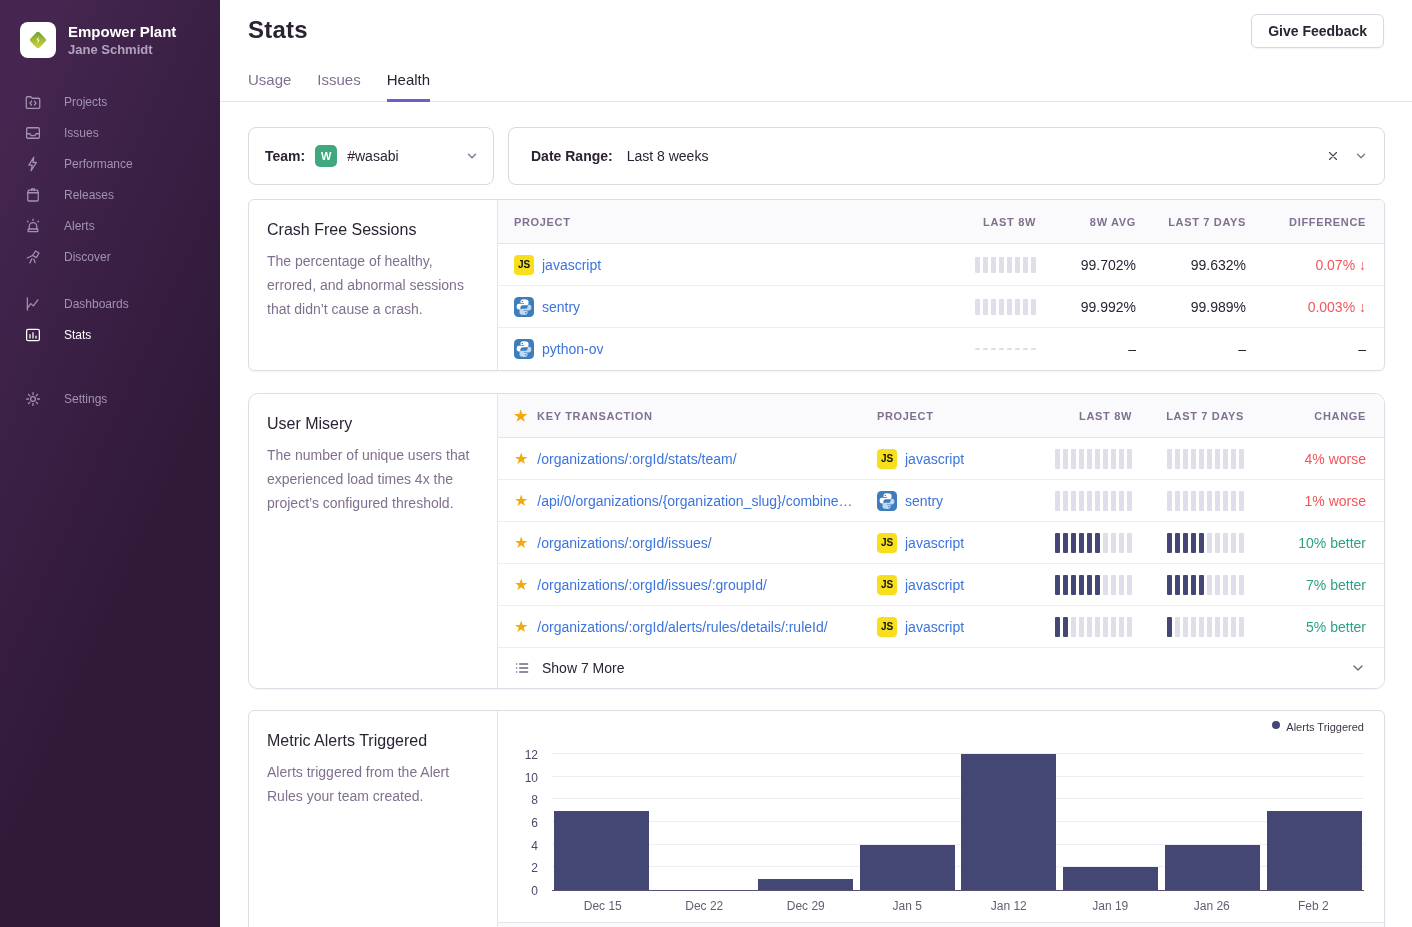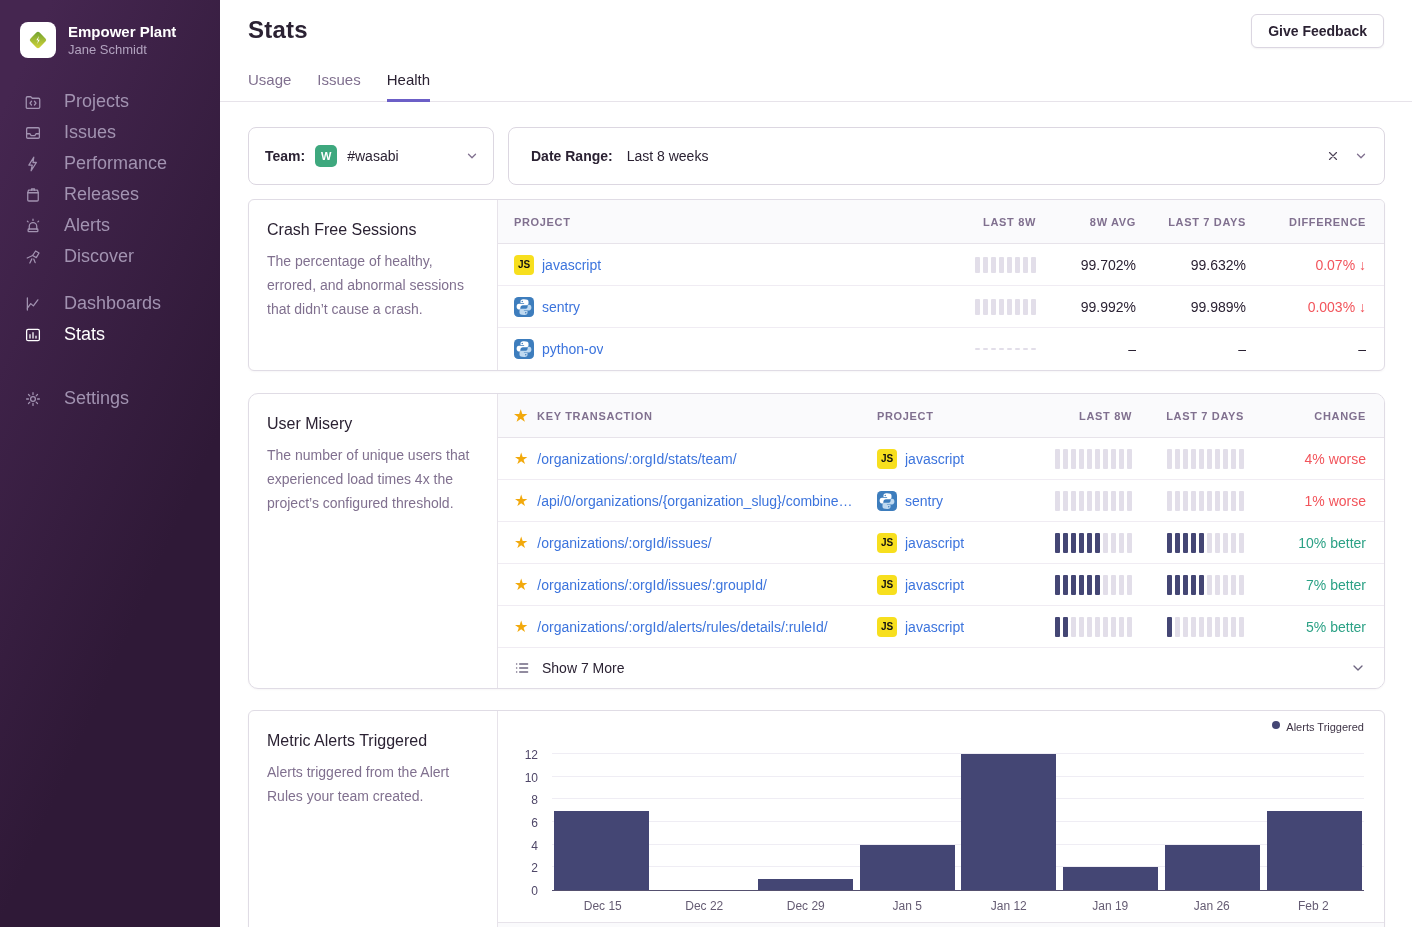--- a/index.html
+++ b/index.html
@@ -5,22 +5,22 @@
   * { box-sizing: border-box; margin: 0; padding: 0; }
   html,body { width:1412px; height:927px; overflow:hidden; }
   body { font-family:"Liberation Sans", sans-serif; background:#fff; color:#2B2233; }
   .app { display:flex; width:1412px; height:927px; }
 
   
   .sidebar { width:220px; flex:0 0 220px; background:linear-gradient(294deg,#2f1937 35%,#452650 92%); color:#A293B1; padding-top:22px; }
   .org { display:flex; align-items:center; gap:12px; padding:0 16px 0 20px; margin-bottom:28px; cursor:pointer; }
   .org-avatar { width:36px; height:36px; background:#fff; border-radius:8px; display:flex; align-items:center; justify-content:center; flex:0 0 36px; }
   .org-name { color:#fff; font-weight:700; font-size:15px; line-height:1.3; }
-  .org-user { color:#B2A3BF; font-size:13px; line-height:1.3; }
-  .nav-item { display:flex; align-items:center; gap:22px; height:31px; padding-left:24px; font-size:18px; cursor:pointer; }
+  .org-user { color:#B2A3BF; font-size:13px; line-height:1.3;font-weight:bold; }
+  .nav-item { display:flex; align-items:center; gap:22px; height:31px; padding-left:24px; font-size:12px; cursor:pointer; }
   .nav-item svg { flex:0 0 18px; }
   .nav-item.active { color:#fff; }
   .nav-gap-sm { height:16px; } .nav-gap-lg { height:33px; }
 
   
   .main { flex:1; display:flex; flex-direction:column; position:relative; min-width:0; }
   .page-header { padding:16px 28px 0 28px; position:relative; }
   .page-title { font-size:24px; font-weight:700; color:#2B2233; letter-spacing:.2px; }
   .feedback-btn { position:absolute; top:14px; right:28px; background:#fff; border:1px solid #DBD6E1; border-radius:6px; padding:8px 16px; font-family:Liberation Sans, sans-serif; font-size:14px; font-weight:700; color:#2B2233; cursor:pointer; box-shadow:0 1px 2px rgba(43,34,51,.06); }
   .tabs-wrap { border-bottom:1px solid #E7E3EA; padding:0 28px; margin-top:27px; }

